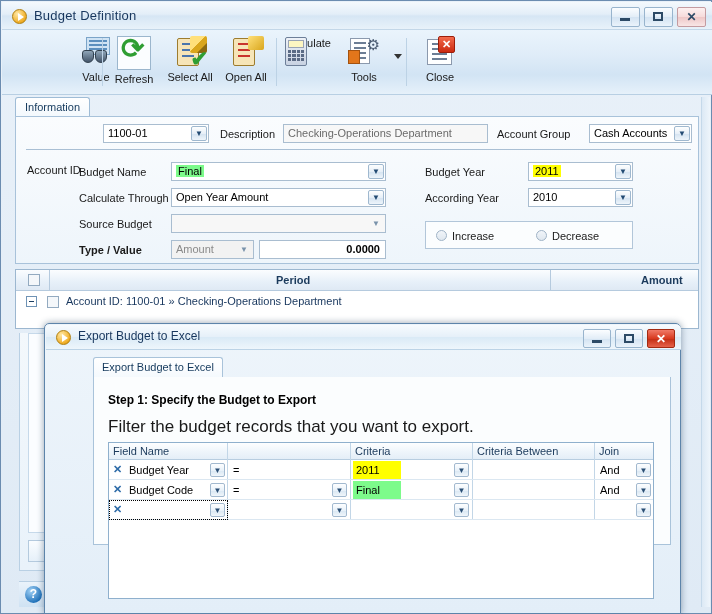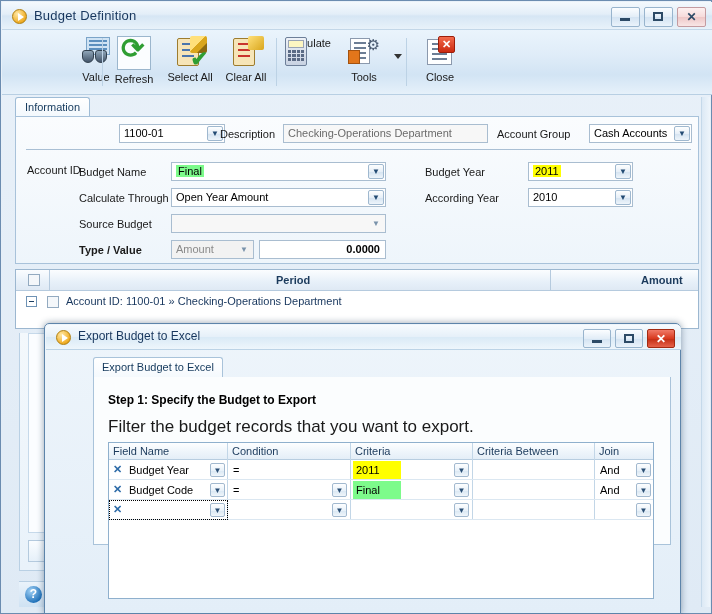--- a/index.html
+++ b/index.html
@@ -311,21 +311,21 @@
 
     <div class="tb-item" style="left:216px;">
       <div class="tb-ico">
         <span class="ic-clip">
             <i></i>
             <i></i>
             <i></i>
           </span>
         <span class="ic-erase"></span>
       </div>
-      <div class="tb-lbl">Clear All</div>
+      <div class="tb-lbl">Open All</div>
     </div>
 
     <div class="tb-sep" style="left:274px;"></div>
 
     <div class="tb-item" style="left:234px;left:232px;left:234px;left:236px;" style2="" style3="">
     </div>
     <div class="tb-item" style="left:278px;">
       <div class="tb-ico ic-calc">
         <div class="scr"></div>
         <div class="keys">
@@ -378,21 +378,21 @@
 
   </div>
 
   <div class="tab-strip">
     <div class="tab">Information</div>
   </div>
 
   <div class="form-panel">
 
     <div class="lbl" style="left:11px;top:11px;margin-top:36px;">Account ID</div>
-    <div class="fld" style="left:103px;top:7px;width:106px;">
+    <div class="fld" style="left:87px;top:7px;width:106px;">
       <span>1100-01</span>
       <span class="ddbtn">▼</span>
     </div>
     <div class="lbl" style="left:204px;top:11px;">Description</div>
     <div class="fld ro" style="left:267px;top:7px;width:205px;">
       <span>Checking-Operations Department</span>
     </div>
     <div class="lbl" style="left:481px;top:11px;">Account Group</div>
     <div class="fld" style="left:573px;top:7px;width:103px;">
       <span>Cash Accounts</span>
@@ -433,20 +433,26 @@
       <span class="hl-y" style="padding:0 2px;">2011</span>
       <span class="ddbtn">▼</span>
     </div>
 
     <div class="lbl" style="left:409px;top:75px;">According Year</div>
     <div class="fld" style="left:512px;top:71px;width:105px;">
       <span>2010</span>
       <span class="ddbtn">▼</span>
     </div>
 
+    <div class="radio-box" style="left:409px;top:104px;width:208px;height:28px;">
+      <span class="radio" style="left:10px;top:8px;"></span>
+      <span class="lbl" style="left:26px;top:8px;">Increase</span>
+      <span class="radio" style="left:110px;top:8px;"></span>
+      <span class="lbl" style="left:126px;top:8px;">Decrease</span>
+    </div>
   </div>
 
   <div class="grid-panel">
     <div class="grid-head">
       <span class="chkbox" style="left:12px;top:4px;"></span>
       <span class="gh-div" style="left:33px;"></span>
       <span class="gh-cell" style="left:260px;">Period</span>
       <span class="gh-div" style="left:534px;"></span>
       <span class="gh-cell" style="left:625px;">Amount</span>
     </div>
@@ -493,21 +499,20 @@
   </div>
 
   <div class="dlg-body">
     <div class="step-title">Step 1: Specify the Budget to Export</div>
     <div class="step-sub">Filter the budget records that you want to export.</div>
 
     <div class="fgrid">
 
       <div class="fg-head">
         <span class="fg-hcell" style="left:0px;width:118px;">Field Name</span>
-        <span class="fg-hcell" style="left:119px;width:122px;">Condition</span>
         <span class="fg-hcell" style="left:242px;width:121px;">Criteria</span>
         <span class="fg-hcell" style="left:364px;width:121px;">Criteria Between</span>
         <span class="fg-hcell" style="left:486px;width:58px;">Join</span>
       </div>
 
       <span class="fg-vline" style="left:118px;top:0;height:77px;"></span>
       <span class="fg-vline" style="left:241px;top:0;height:77px;"></span>
       <span class="fg-vline" style="left:363px;top:0;height:77px;"></span>
       <span class="fg-vline" style="left:485px;top:0;height:77px;"></span>
 

